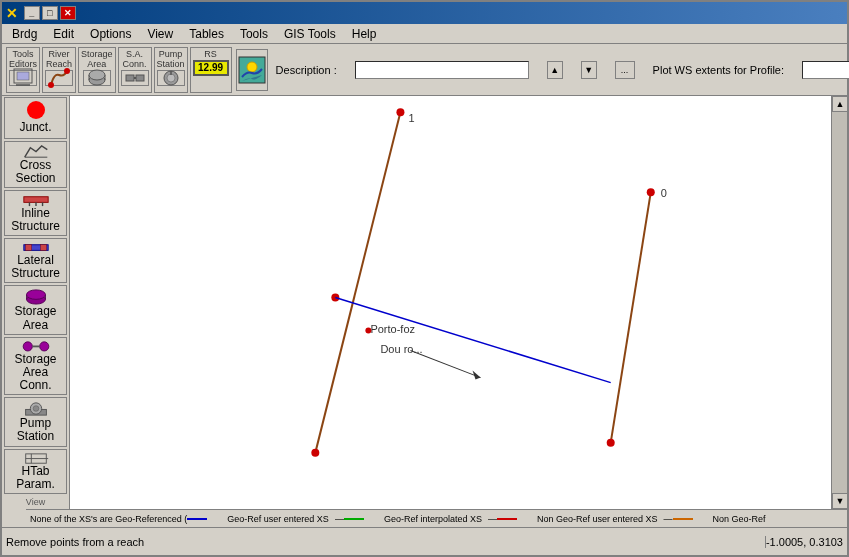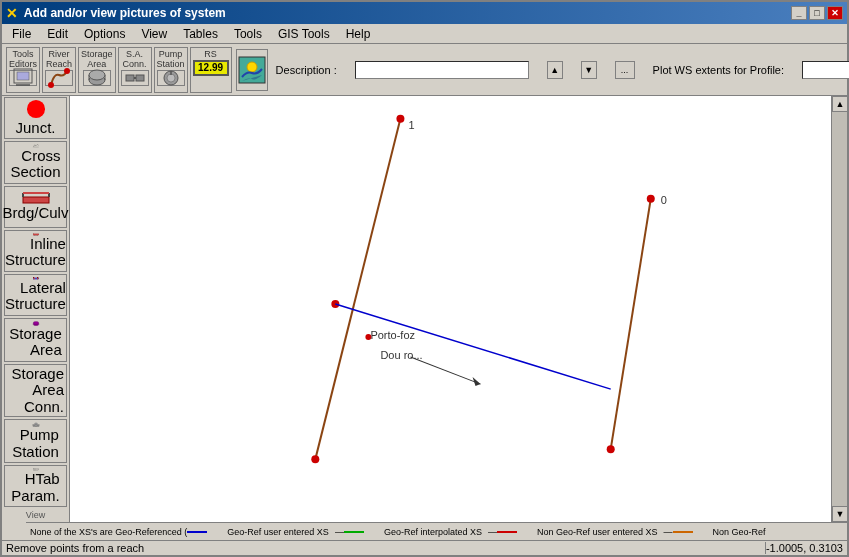--- a/index.html
+++ b/index.html
@@ -25,60 +25,59 @@
     .desc-label { font-size: 11px; }
     .desc-input { flex: 1; height: 18px; border: 1px inset #808080; background: white; font-size: 11px; padding: 0 2px; }
     .desc-btn { width: 16px; height: 18px; background: #d4d0c8; border: 1px solid #808080; font-size: 9px; cursor: pointer; display: flex; align-items: center; justify-content: center; }
     .plot-label { font-size: 11px; white-space: nowrap; }
     .plot-input { width: 100px; height: 18px; border: 1px inset #808080; background: white; }
 
     .main-area { display: flex; flex: 1; overflow: hidden; }
 
     .left-panel { width: 68px; background: #d4d0c8; border-right: 1px solid #808080; display: flex; flex-direction: column; flex-shrink: 0; overflow-y: auto; }
     .left-btn { display: flex; flex-direction: column; align-items: center; border: 1px solid #808080; margin: 1px 2px; padding: 2px; cursor: pointer; background: #d4d0c8; min-height: 42px; justify-content: center; }
-    .left-btn-label { font-size: 15px; text-align: right; line-height: 1.1; }
+    .left-btn-label { font-size: 12px; text-align: center; line-height: 1.1; }
     .left-btn-icon { margin-bottom: 2px; }
 
     .canvas-area { flex: 1; background: white; position: relative; overflow: hidden; }
     .canvas-svg { width: 100%; height: 100%; }
 
     .right-scroll { width: 16px; background: #d4d0c8; border-left: 1px solid #808080; display: flex; flex-direction: column; }
     .scroll-btn { width: 16px; height: 16px; background: #d4d0c8; border: 1px solid #808080; cursor: pointer; display: flex; align-items: center; justify-content: center; font-size: 9px; flex-shrink: 0; }
     .scroll-track { flex: 1; background: #c0bdb5; }
 
     .legend-bar { background: #d4d0c8; height: 18px; border-top: 1px solid #808080; display: flex; align-items: center; padding: 0 4px; font-size: 9px; flex-shrink: 0; overflow: hidden; white-space: nowrap; margin-left: 24px; }
     .legend-item { display: flex; align-items: center; gap: 20px; margin-right: 6px; }
     .legend-line { width: 20px; height: 2px; }
 
-    .status-bar { background: #d4d0c8; height: 15px; border-top: 1px solid #808080; display: flex; align-items: center; padding: 0 4px; flex-shrink: 0; }
+    .status-bar { background: #d4d0c8; height: 28px; border-top: 1px solid #808080; display: flex; align-items: center; padding: 0 4px; flex-shrink: 0; }
     .status-left { flex: 1; font-size: 11px; }
     .status-right { font-size: 11px; border-left: 1px solid #808080; padding-left: 0; }
 
     
     .junct-icon { width: 18px; height: 18px; background: red; border-radius: 50%; }
 
     .view-label { font-size: 9px; text-align: center; color: #555; padding: 2px; }
   </style>
 </head>
 <body>
 
 <div class="window">
 
   <div class="title-bar">
     <span class="title-bar-icon">✕</span>
-    <span class="title-bar-text">Add and/or view pictures of system</span>
     <div class="title-bar-buttons">
       <div class="title-btn">_</div>
       <div class="title-btn">□</div>
       <div class="title-btn" style="background:#c00;color:white;font-weight:bold;">✕</div>
     </div>
   </div>
 
   <div class="menu-bar">
-    <div class="menu-item">File</div>
+    <div class="menu-item">Brdg</div>
     <div class="menu-item">Edit</div>
     <div class="menu-item">Options</div>
     <div class="menu-item">View</div>
     <div class="menu-item">Tables</div>
     <div class="menu-item">Tools</div>
     <div class="menu-item">GIS Tools</div>
     <div class="menu-item">Help</div>
   </div>
 
   <div class="toolbar">
@@ -186,29 +185,20 @@
       </div>
 
       <div class="left-btn">
         <svg width="28" height="16" viewBox="0 0 28 16">
           <path d="M2,14 L8,4 L14,8 L20,2 L26,6" fill="none" stroke="#444" stroke-width="1.5"></path>
           <line x1="2" y1="14" x2="26" y2="14" stroke="#444" stroke-width="1"></line>
         </svg>
         <span class="left-btn-label">Cross<br>Section</span>
       </div>
 
-      <div class="left-btn">
-        <svg width="30" height="14" viewBox="0 0 30 14">
-          <rect x="2" y="6" width="26" height="6" fill="#c44" stroke="#800" stroke-width="1"></rect>
-          <line x1="2" y1="6" x2="2" y2="2" stroke="#444" stroke-width="2"></line>
-          <line x1="28" y1="6" x2="28" y2="2" stroke="#444" stroke-width="2"></line>
-          <line x1="2" y1="2" x2="28" y2="2" stroke="#c44" stroke-width="2"></line>
-        </svg>
-        <span class="left-btn-label">Brdg/Culv</span>
-      </div>
 
       <div class="left-btn">
         <svg width="30" height="14" viewBox="0 0 30 14">
           <rect x="2" y="4" width="26" height="6" fill="#c44" stroke="#800" stroke-width="1"></rect>
           <line x1="8" y1="10" x2="8" y2="14" stroke="#444" stroke-width="1.5"></line>
           <line x1="15" y1="10" x2="15" y2="14" stroke="#444" stroke-width="1.5"></line>
           <line x1="22" y1="10" x2="22" y2="14" stroke="#444" stroke-width="1.5"></line>
         </svg>
         <span class="left-btn-label">Inline<br>Structure</span>
       </div>

